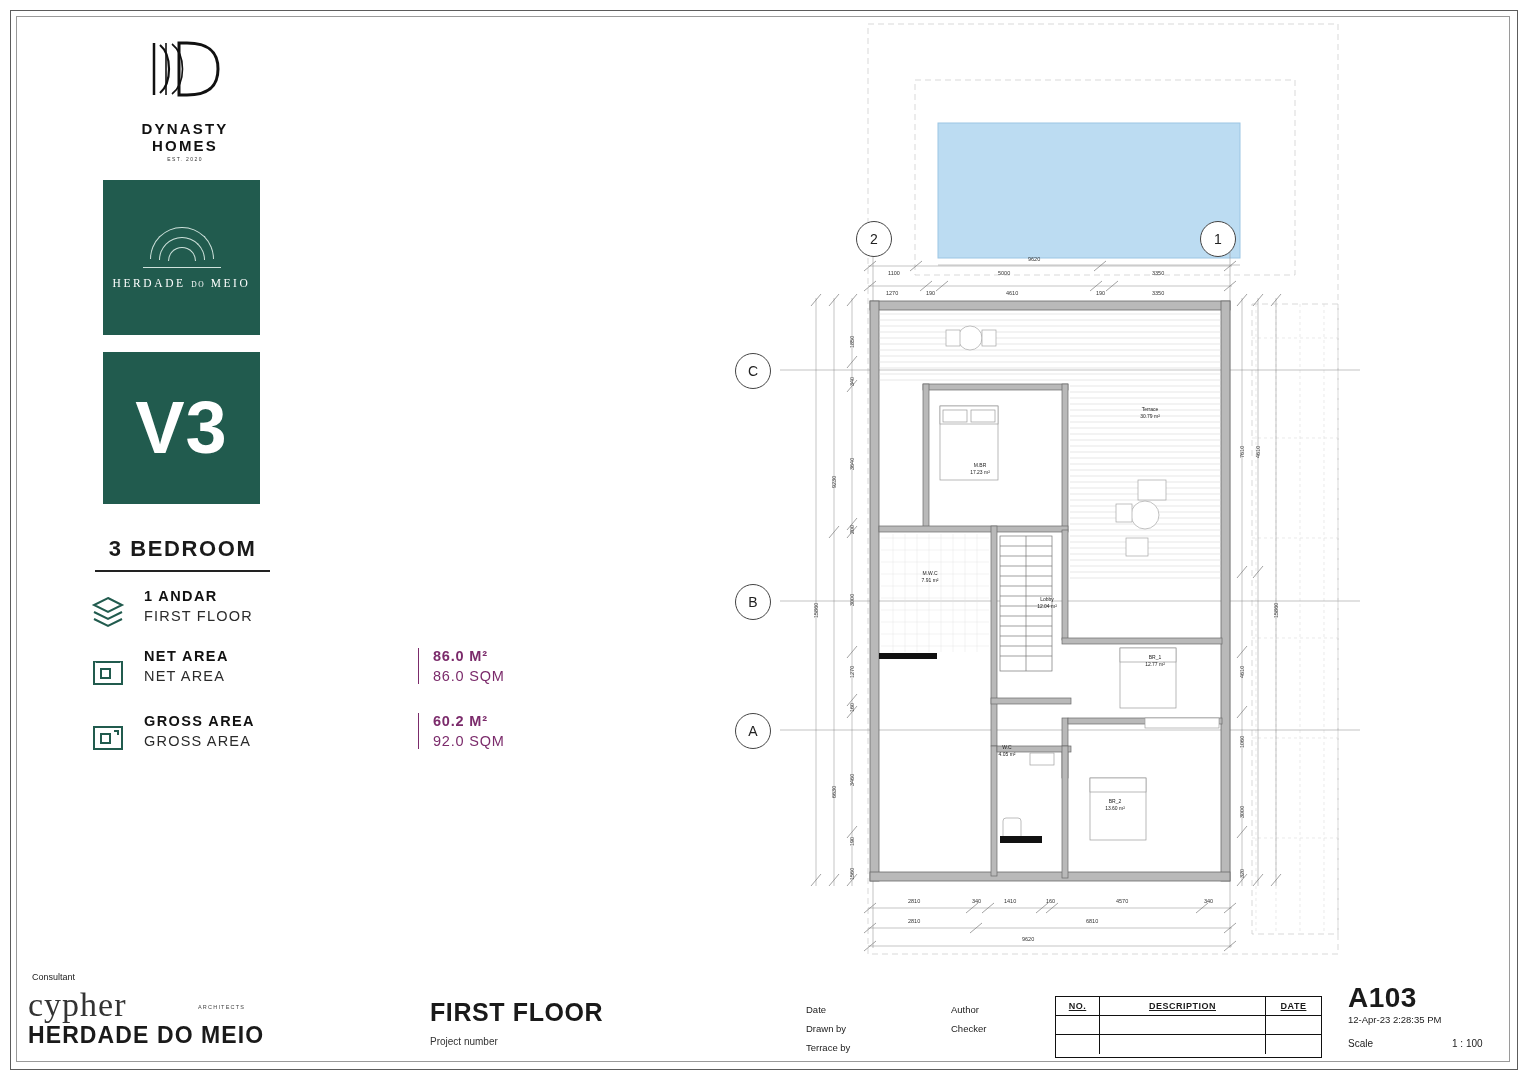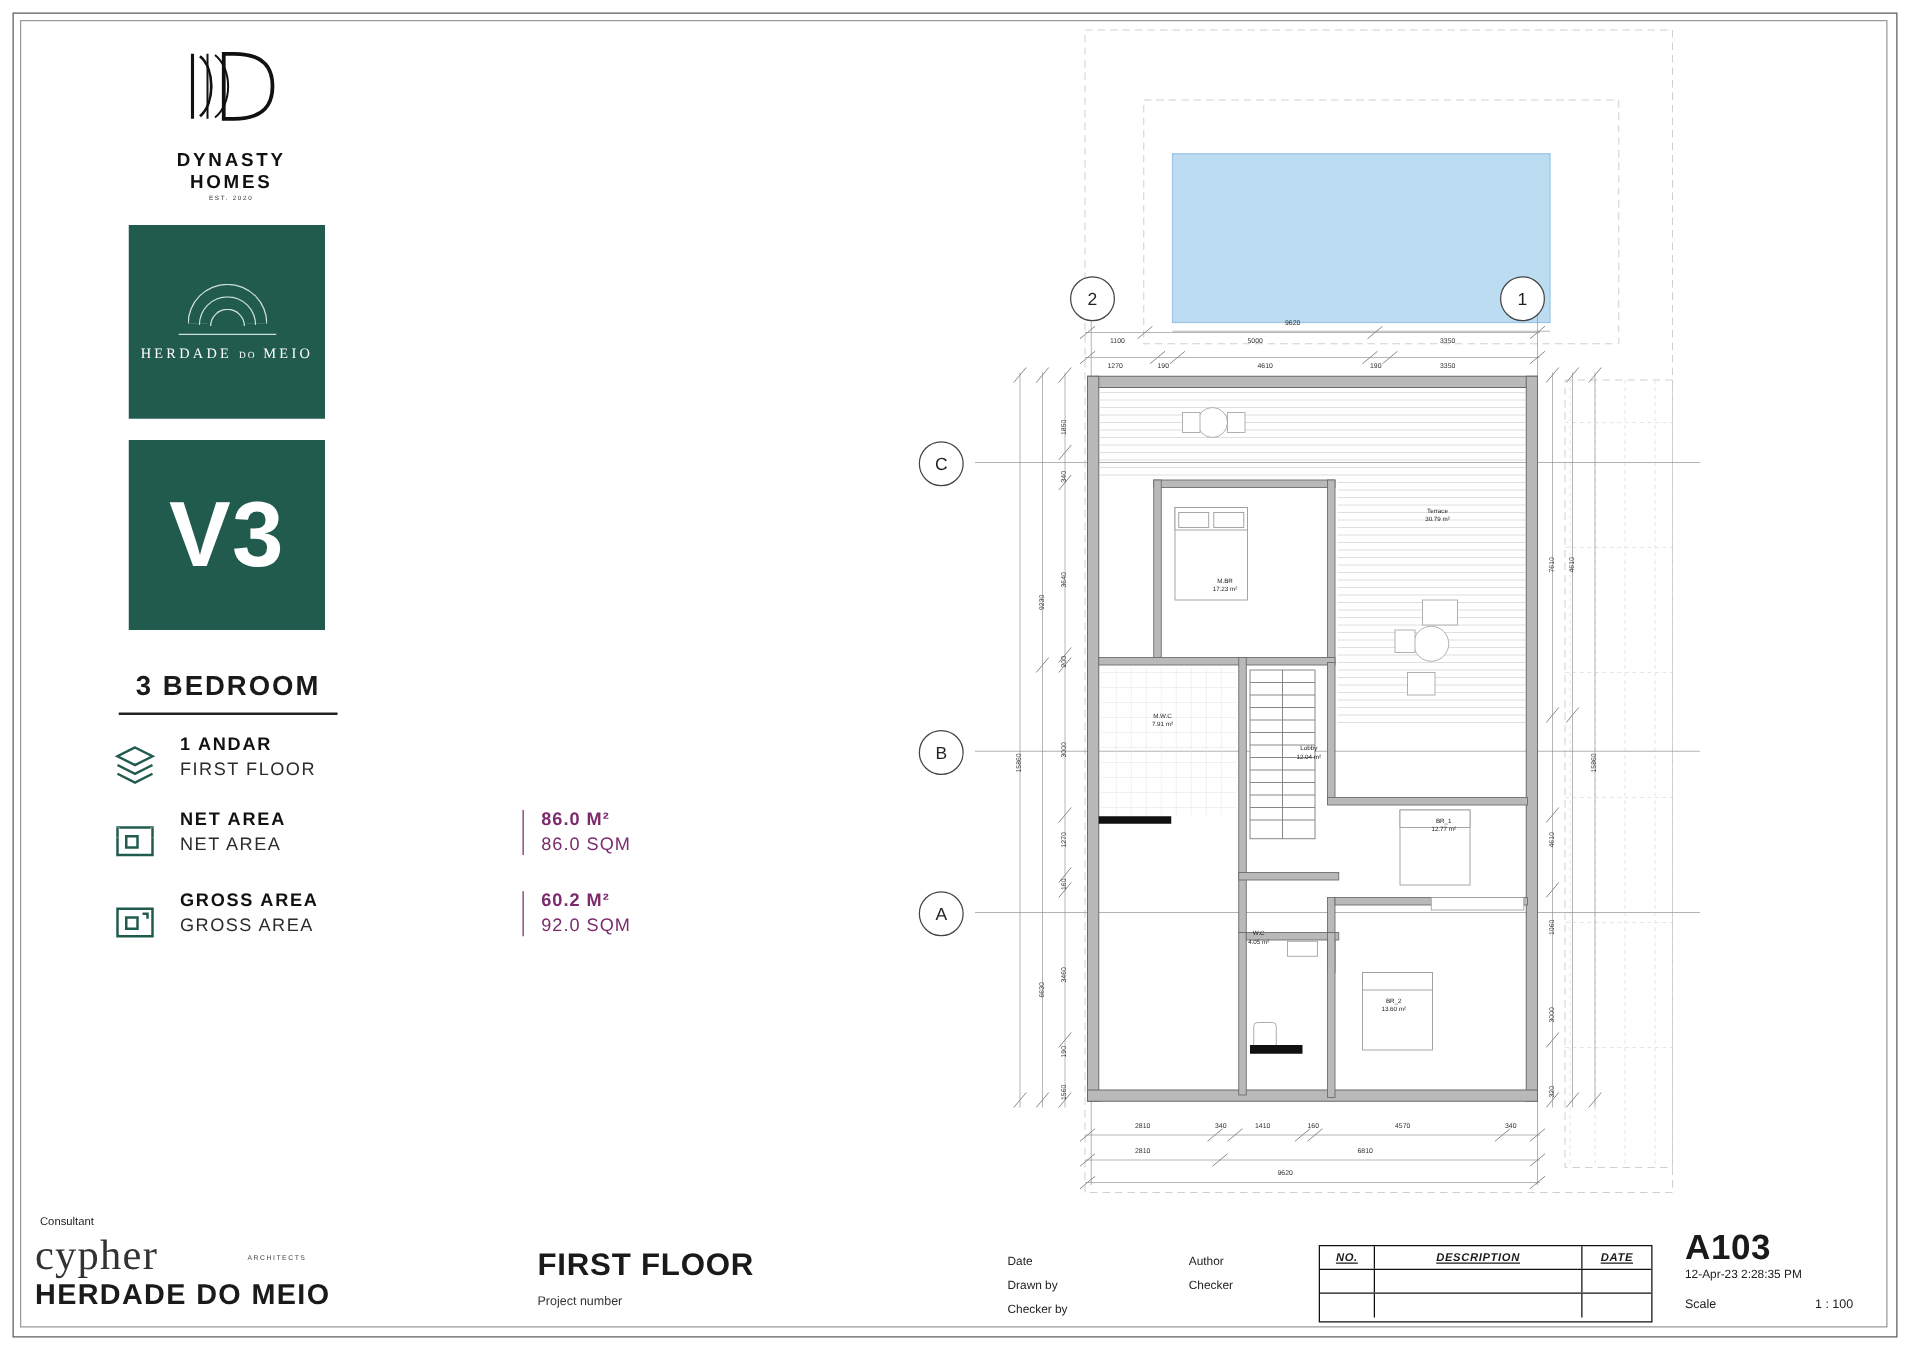--- a/index.html
+++ b/index.html
@@ -45,21 +45,21 @@
   .project-bottom{position:absolute;left:28px;top:1022px;font-size:23px;font-weight:700;letter-spacing:1.1px;}
 
   .sheet-title{position:absolute;left:430px;top:998px;font-size:25px;font-weight:700;letter-spacing:.6px;}
   .sheet-num-lbl{position:absolute;left:430px;top:1036px;font-size:10px;color:#333;}
 
   .meta{position:absolute;left:806px;top:1000px;font-size:9.5px;color:#222;line-height:19px;}
   .meta .col2{position:absolute;left:145px;top:0;line-height:19px;}
 
   .revtable{position:absolute;left:1055px;top:996px;width:265px;height:60px;border:1px solid #111;font-size:9px;}
   .revtable .r{position:absolute;left:0;width:100%;border-bottom:1px solid #111;height:19px;box-sizing:border-box;}
-  .revtable .hdr{font-weight:700;text-align:center;text-decoration:underline;letter-spacing:.5px;font-style:italic;}
+  .revtable .hdr{font-weight:700;text-align:center;text-decoration:underline;letter-spacing:.5px;}
   .revtable .c1{position:absolute;left:0;width:44px;height:100%;border-right:1px solid #111;box-sizing:border-box;display:flex;align-items:center;justify-content:center;}
   .revtable .c2{position:absolute;left:44px;width:166px;height:100%;border-right:1px solid #111;box-sizing:border-box;display:flex;align-items:center;justify-content:center;}
   .revtable .c3{position:absolute;left:210px;width:55px;height:100%;box-sizing:border-box;display:flex;align-items:center;justify-content:center;}
 
   .sheetno{position:absolute;left:1348px;top:982px;font-size:28px;font-weight:700;letter-spacing:.5px;}
   .sheetdate{position:absolute;left:1348px;top:1014px;font-size:9.5px;color:#222;}
   .scale-l{position:absolute;left:1348px;top:1038px;font-size:10px;color:#222;}
   .scale-v{position:absolute;left:1452px;top:1038px;font-size:10px;color:#222;}
 
   
@@ -170,21 +170,21 @@
     <span class="cypher-sub">ARCHITECTS</span>
   </div>
   <div class="project-bottom">HERDADE DO MEIO</div>
 
   <div class="sheet-title">FIRST FLOOR</div>
   <div class="sheet-num-lbl">Project number</div>
 
   <div class="meta">
     <div>Date</div>
     <div>Drawn by</div>
-    <div>Checker by</div>
+    <div>Terrace by</div>
     <div class="col2">
       <div></div>
       <div>Author</div>
       <div>Checker</div>
     </div>
   </div>
 
   <div class="revtable">
     <div class="r" style="top:0;">
       <div class="c1 hdr">NO.</div>

